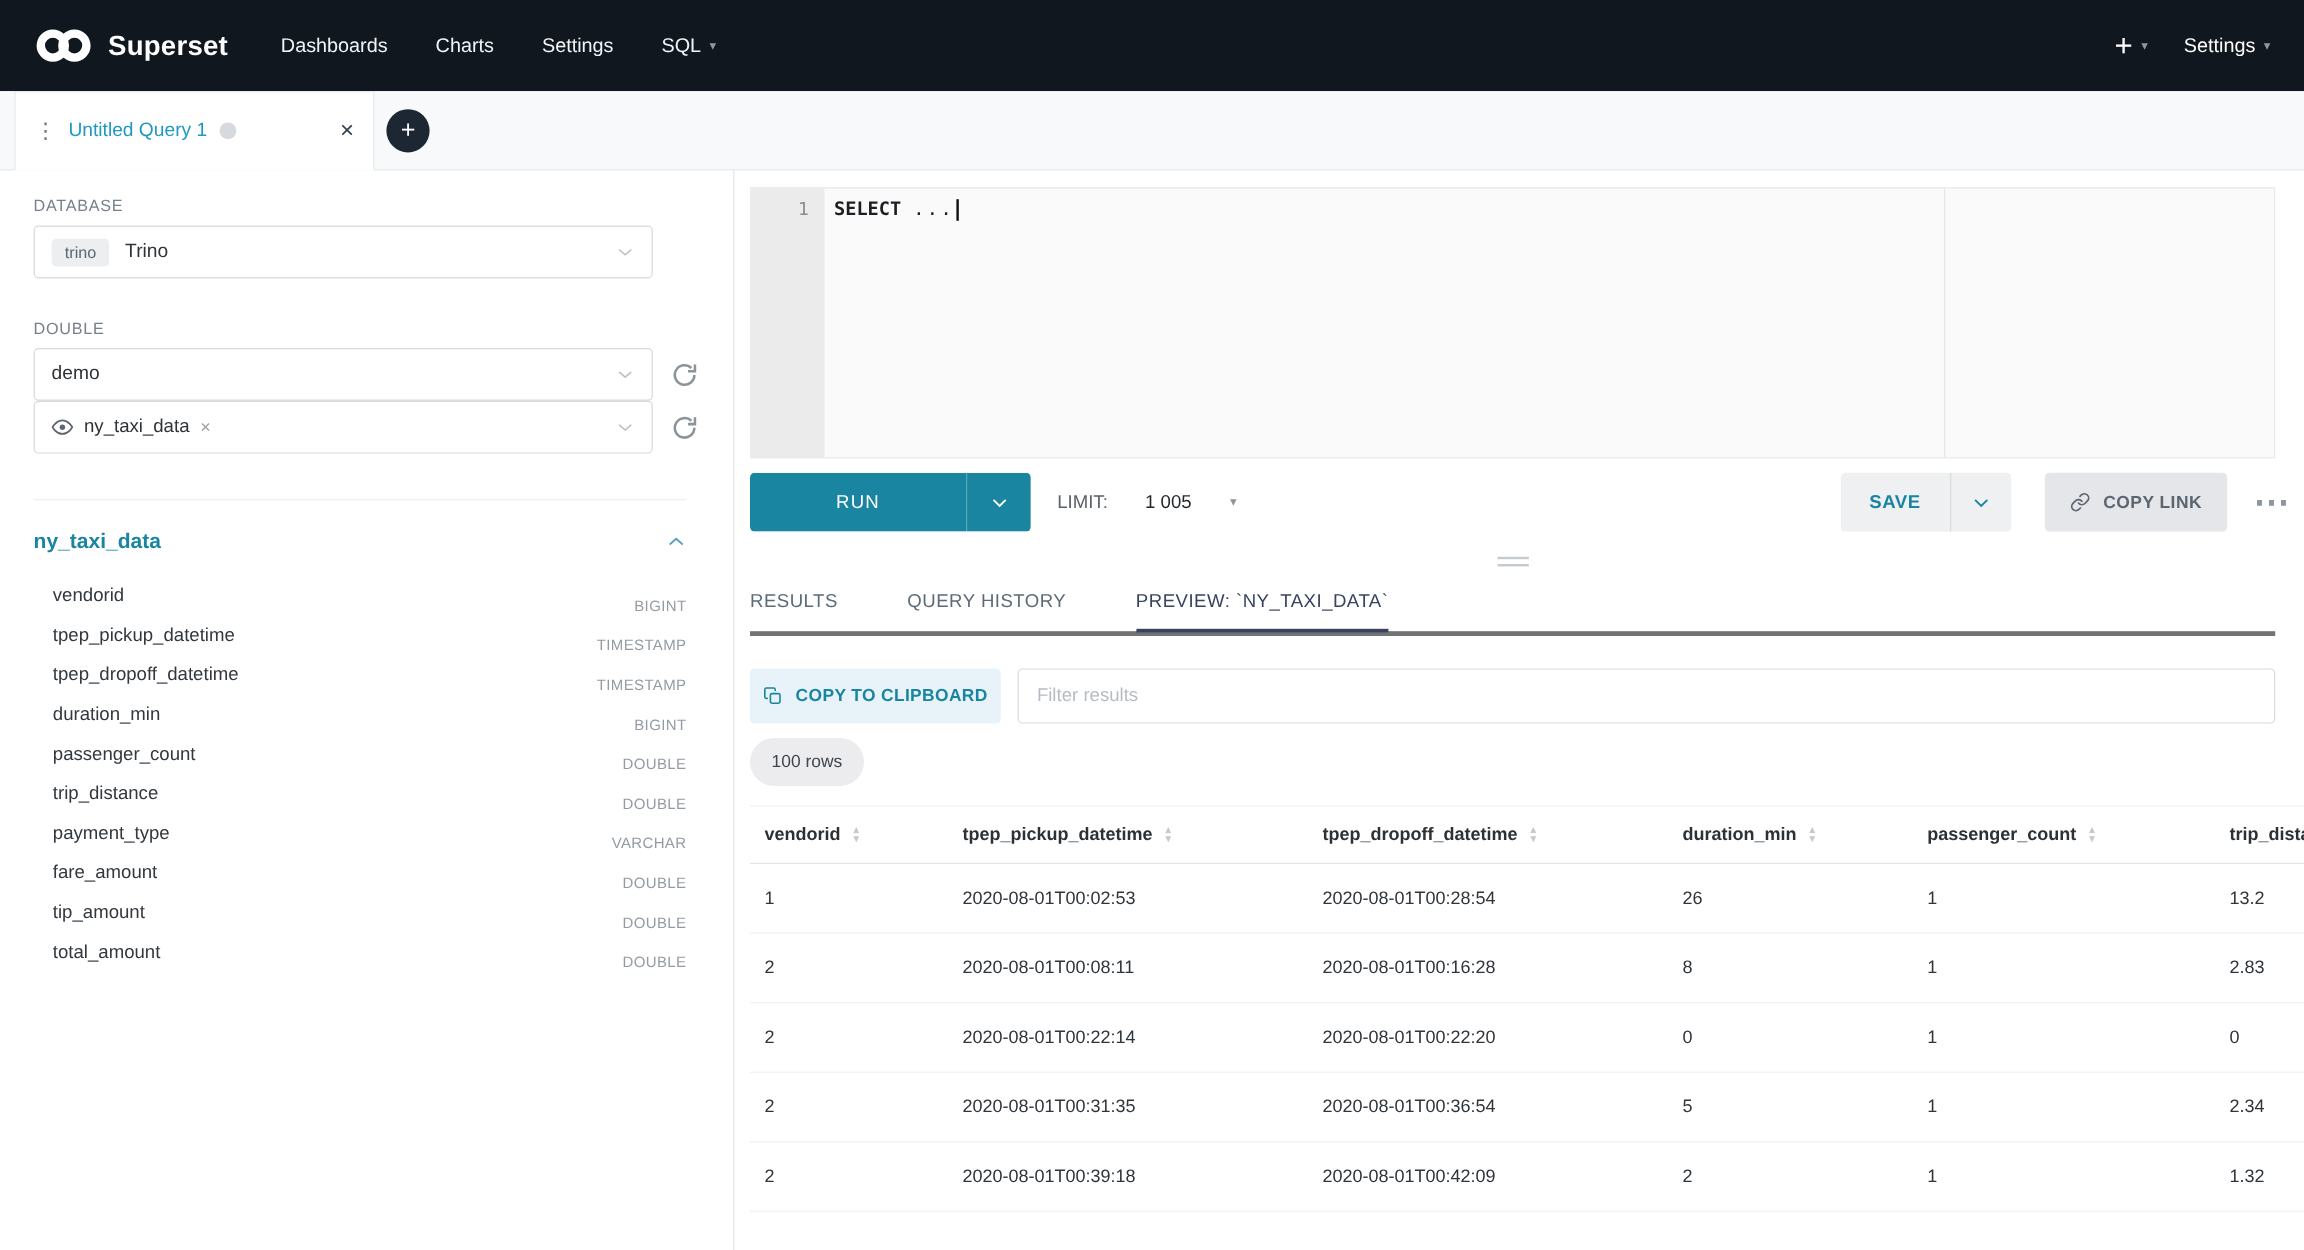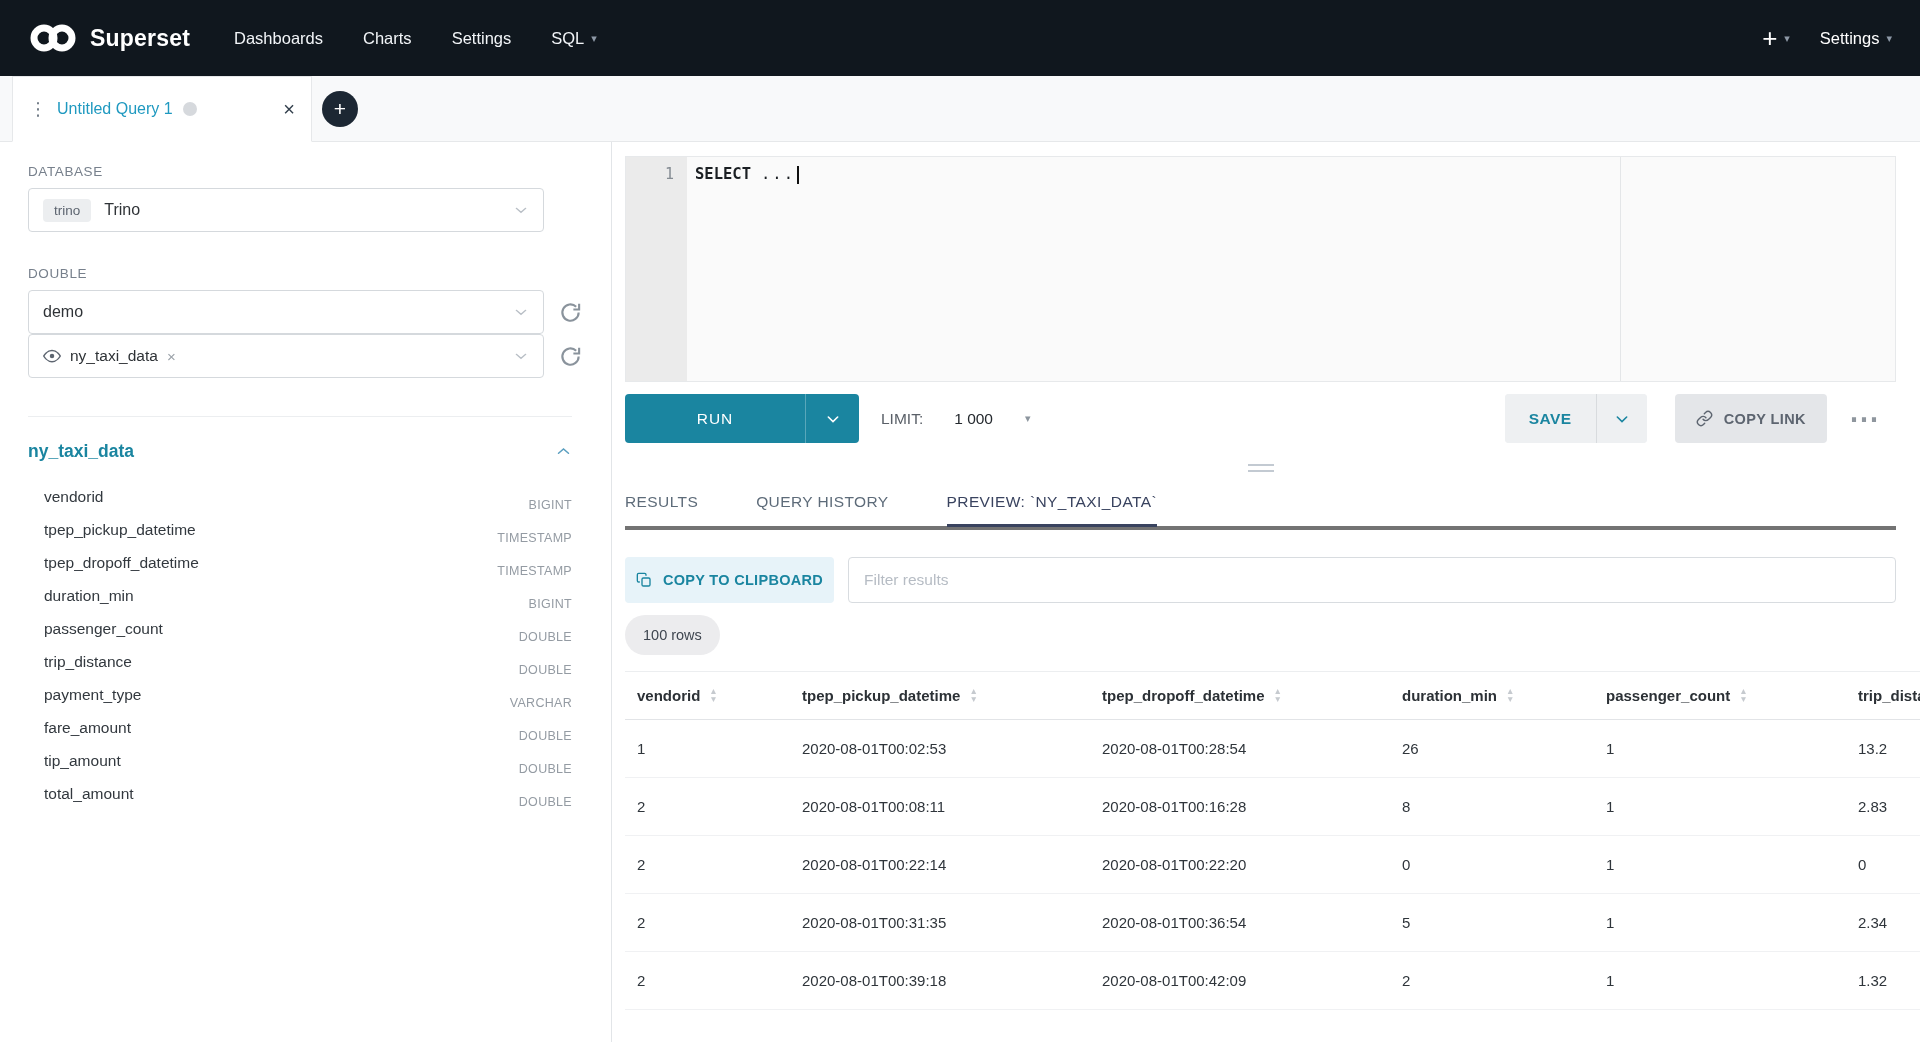--- a/index.html
+++ b/index.html
@@ -66,21 +66,21 @@
   .gutter { width: 61px; flex: none; background: #ebebeb; color: #858c93;
     font-family: "DejaVu Sans Mono", "Liberation Mono", monospace; font-size: 15px;
     text-align: right; padding: 5px 13px 0 0; line-height: 24px; }
   .code { flex: 1; padding: 5px 0 0 8px; font-family: "DejaVu Sans Mono", "Liberation Mono", monospace;
     font-size: 15.5px; line-height: 24px; color: #1b1f23; position: relative; cursor: text; }
   .kw { font-weight: bold; }
   .code-rest { margin-left: 10px; letter-spacing: 2px; }
   .cursor { display: inline-block; width: 1.5px; height: 18px; background: #111; vertical-align: middle; margin-left: 2px; }
   .print-margin { position: absolute; left: 933px; top: 0; bottom: 0; width: 1px; background: #e4e6e8; }
 
-  .editor-toolbar { margin: 12px 35px 0 0; height: 49px; display: flex; align-items: center; }
+  .editor-toolbar { margin: 12px 6px 0 0; height: 49px; display: flex; align-items: center; }
   .run-split { display: flex; height: 49px; border-radius: 4px; overflow: hidden; }
   .run-main { width: 180px; background: #1a85a0; color: #fff; font-size: 15.5px; font-weight: 500;
     letter-spacing: 1px; display: flex; align-items: center; justify-content: center; border: none; cursor: pointer; }
   .run-caret { width: 54px; background: #1a85a0; border: none; border-left: 1px solid rgba(255,255,255,.28);
     display: flex; align-items: center; justify-content: center; cursor: pointer; }
   .limit-ctl { margin-left: 22px; display: flex; align-items: center; cursor: pointer; gap: 22px; }
   .limit-label { font-size: 15.5px; color: #5a6068; margin-right: 9px; }
   .limit-value { font-size: 15.5px; color: #24292e; }
   .limit-ctl .caret { font-size: 11px; color: #8c959e; margin-left: 10px; }
   .tb-spacer { flex: 1; }
@@ -299,21 +299,21 @@
       <div class="run-split">
         <button class="run-main">RUN</button>
         <button class="run-caret">
           <svg width="16" height="16" viewBox="0 0 24 24">
               <path d="M5 9l7 7 7-7" fill="none" stroke="#fff" stroke-width="2.4" stroke-linecap="round"></path>
             </svg>
         </button>
       </div>
       <div class="limit-ctl">
         <span class="limit-label">LIMIT:</span>
-        <span class="limit-value">1 000</span>
+        <span class="limit-value">1 005</span>
         <span class="caret">▾</span>
       </div>
       <div class="tb-spacer"></div>
       <div class="save-split">
         <button class="save-main">SAVE</button>
         <button class="save-caret">
           <svg width="16" height="16" viewBox="0 0 24 24">
               <path d="M5 9l7 7 7-7" fill="none" stroke="#1a85a0" stroke-width="2.4" stroke-linecap="round"></path>
             </svg>
         </button>

